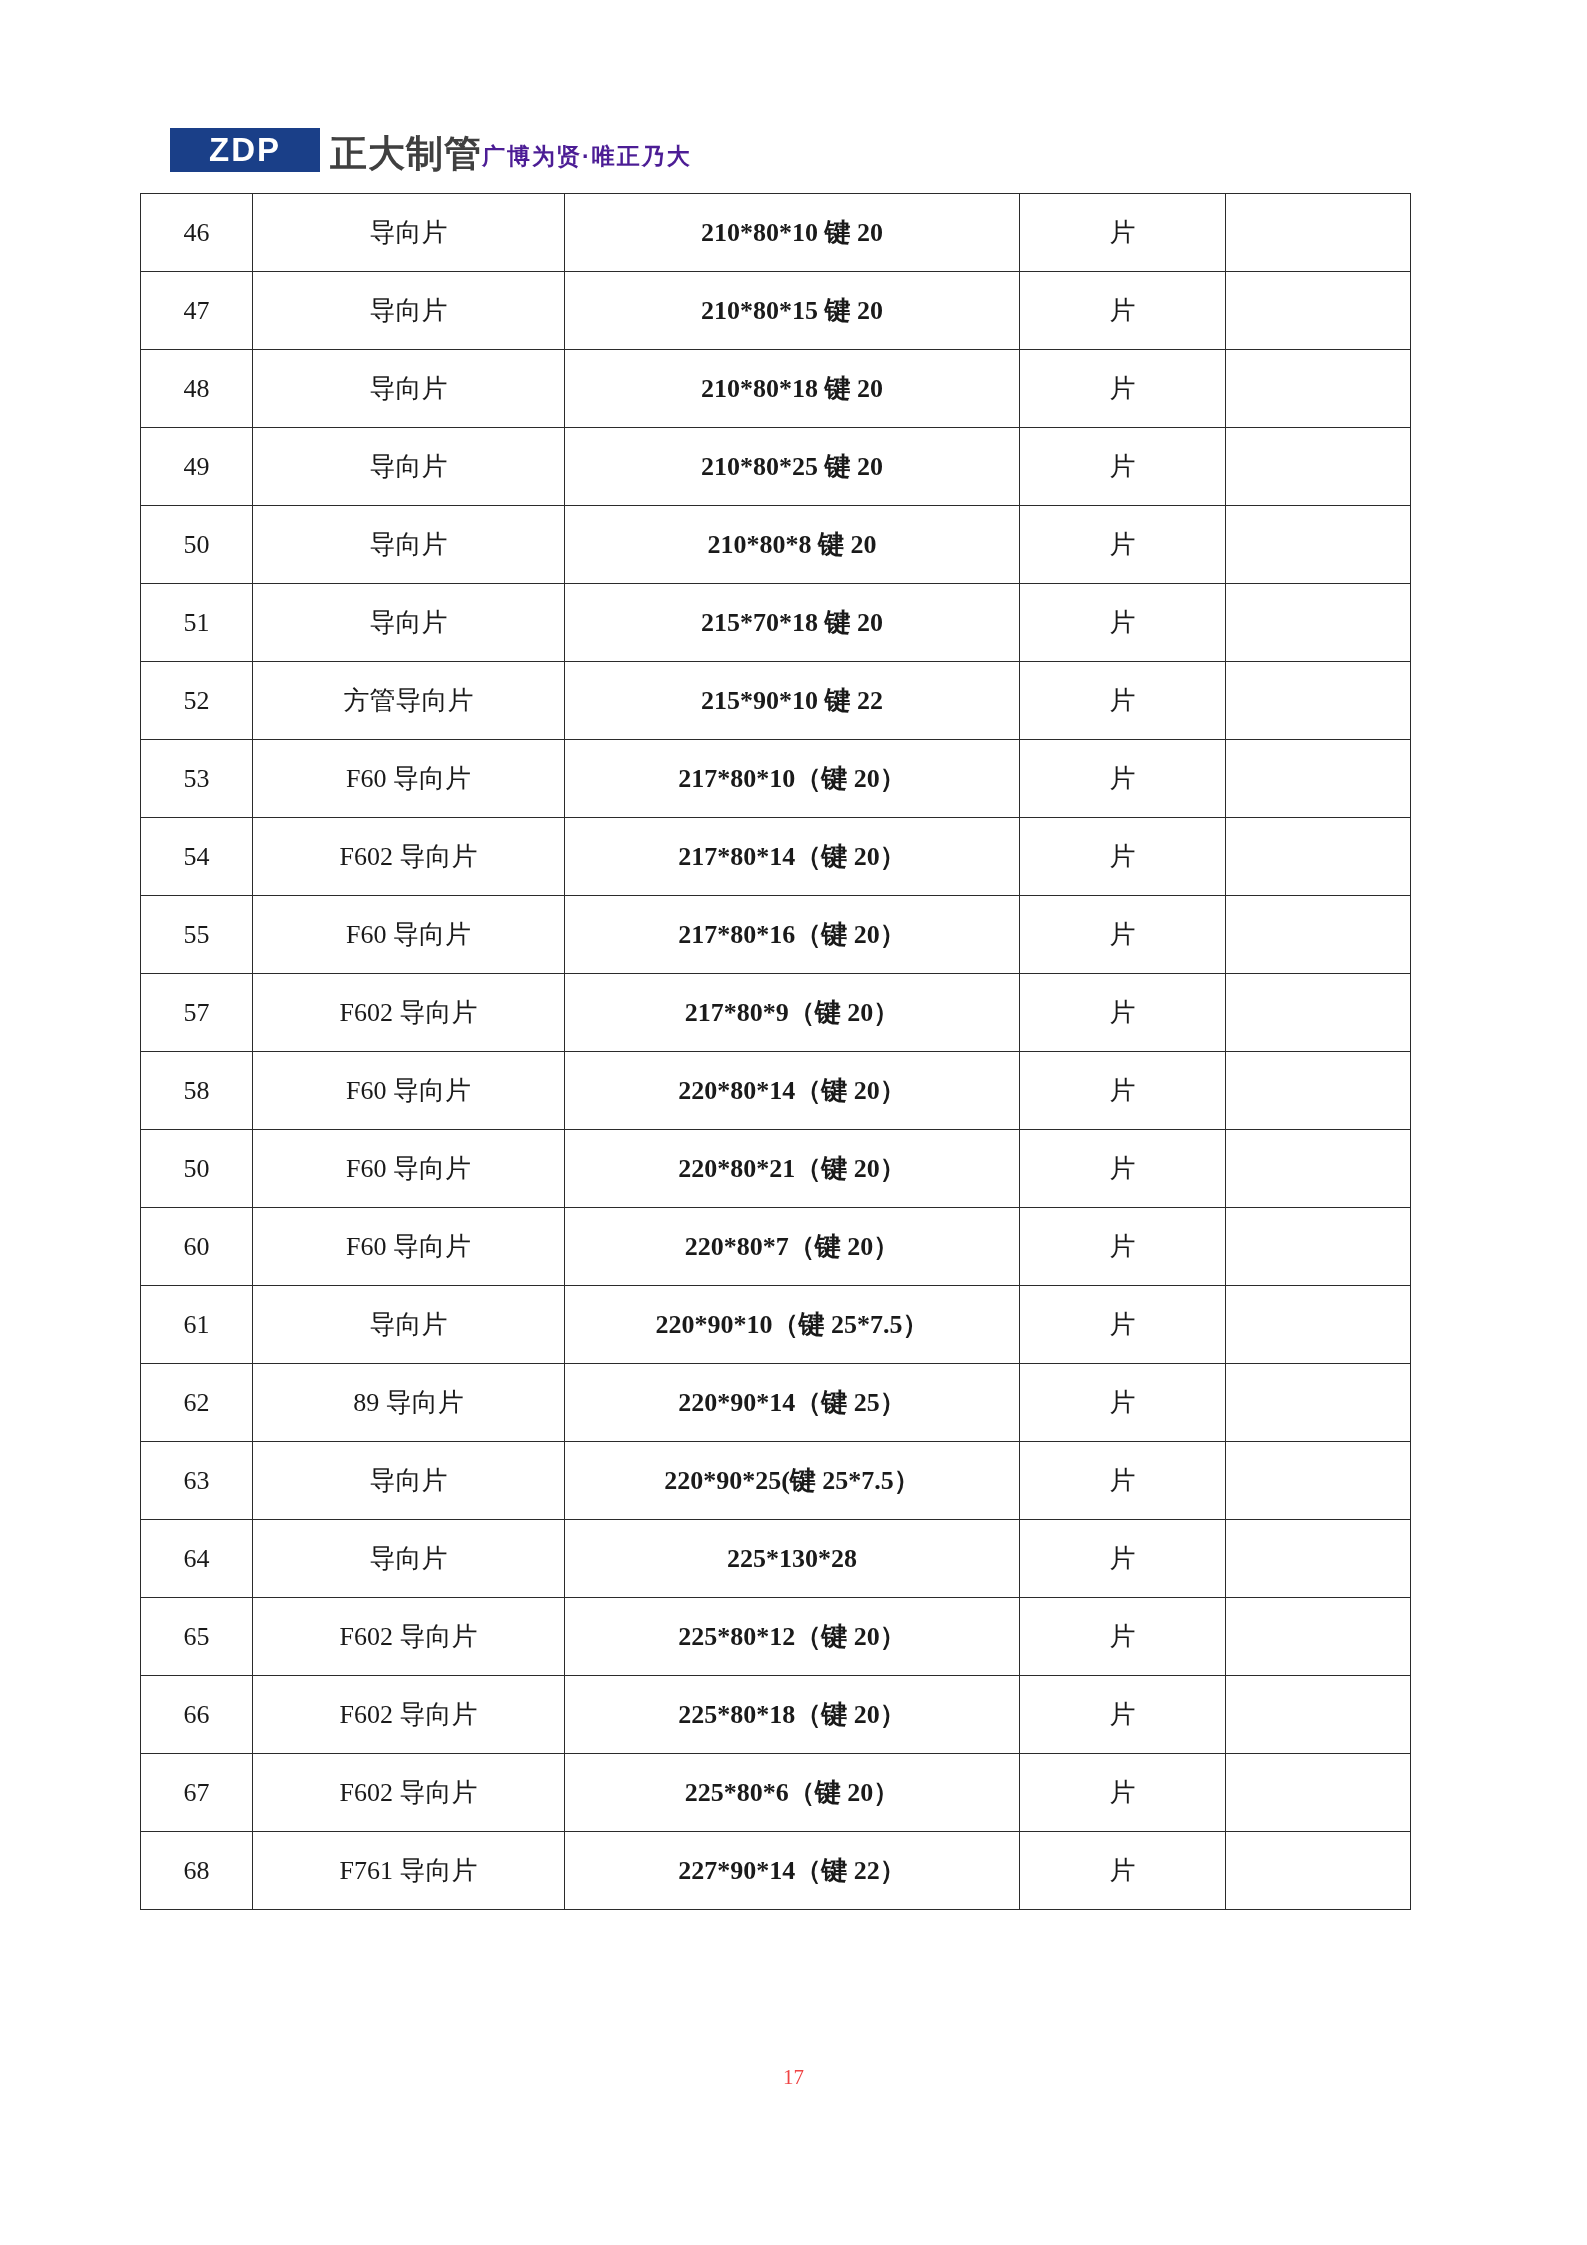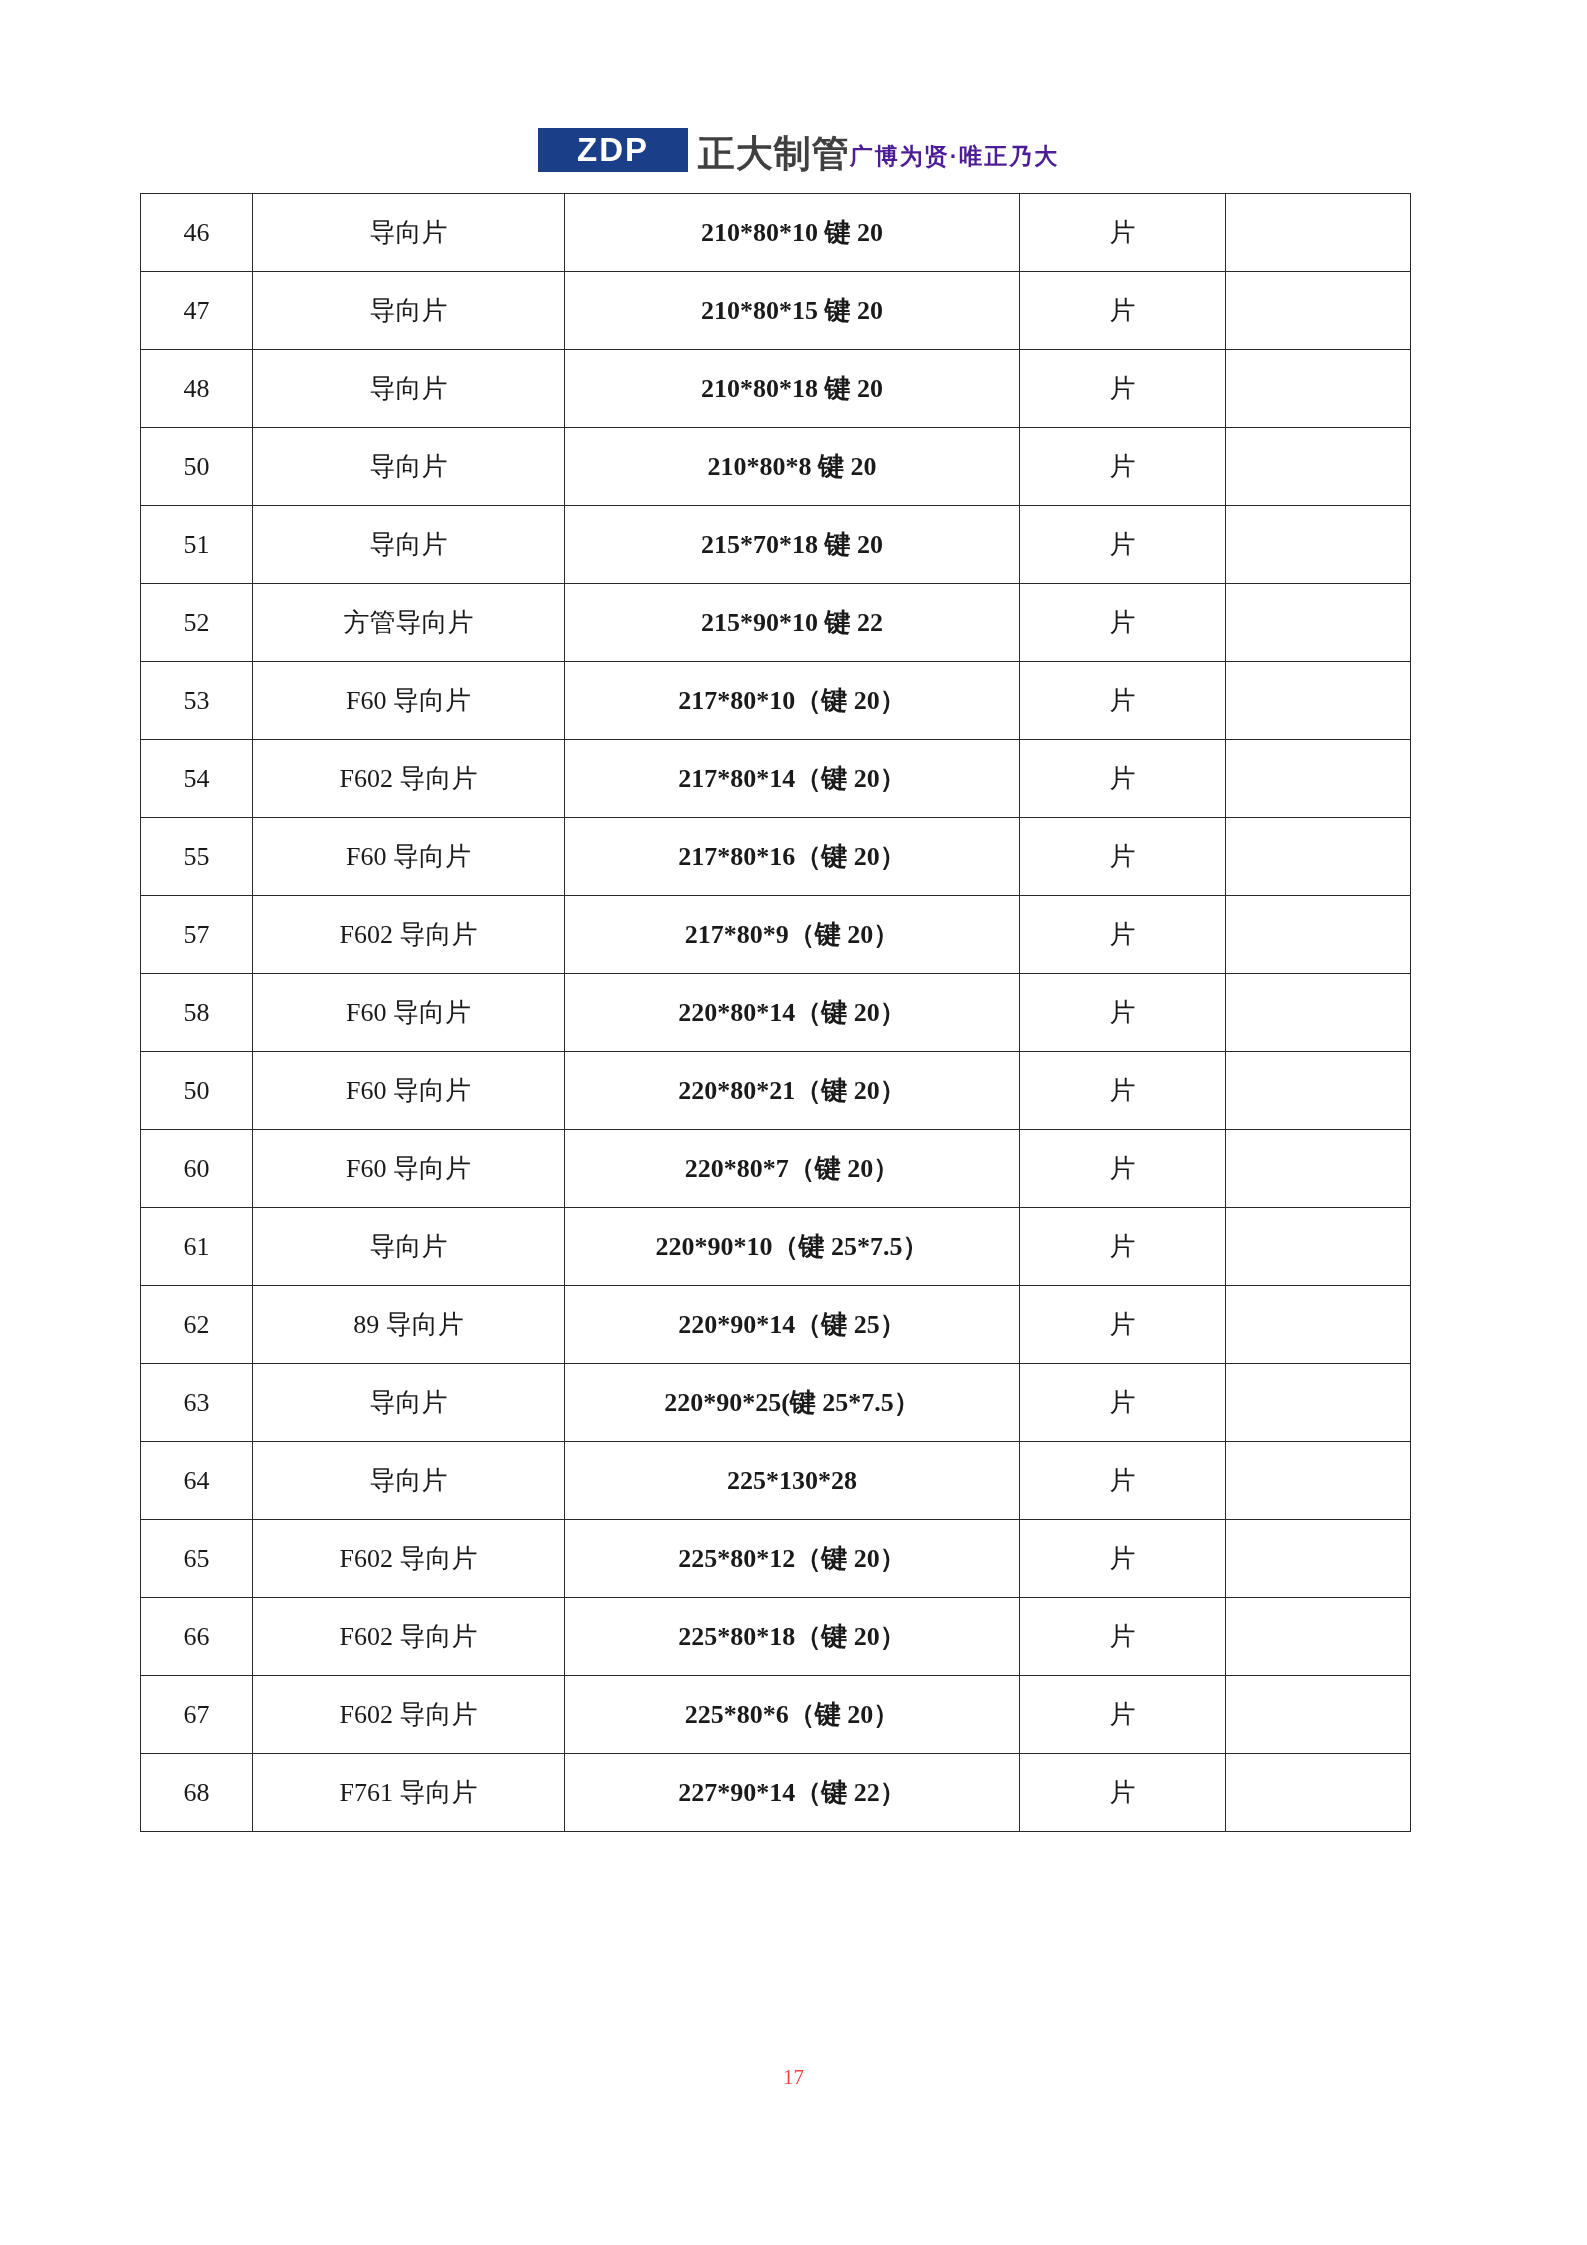--- a/index.html
+++ b/index.html
@@ -18,21 +18,21 @@
     position: relative;
     width: 1587px;
     height: 2245px;
     box-sizing: border-box;
     padding: 110px 140px 0 140px;
   }
   
   .header {
     display: flex;
     align-items: flex-end;
-    justify-content: center;
+    justify-content: flex-start;
     height: 66px;
     padding: 0 20px 0 30px;
     box-sizing: border-box;
   }
   .logo-wrap {
     display: flex;
     align-items: center;
     gap: 10px;
   }
   .logo-mark {
@@ -141,20 +141,27 @@
         <td class="qty"></td>
       </tr>
       <tr>
         <td class="no">48</td>
         <td class="name">导向片</td>
         <td class="spec">210*80*18 键 20</td>
         <td class="unit">片</td>
         <td class="qty"></td>
       </tr>
       <tr>
+        <td class="no">49</td>
+        <td class="name">导向片</td>
+        <td class="spec">210*80*25 键 20</td>
+        <td class="unit">片</td>
+        <td class="qty"></td>
+      </tr>
+      <tr>
         <td class="no">50</td>
         <td class="name">导向片</td>
         <td class="spec">210*80*8 键 20</td>
         <td class="unit">片</td>
         <td class="qty"></td>
       </tr>
       <tr>
         <td class="no">51</td>
         <td class="name">导向片</td>
         <td class="spec">215*70*18 键 20</td>

